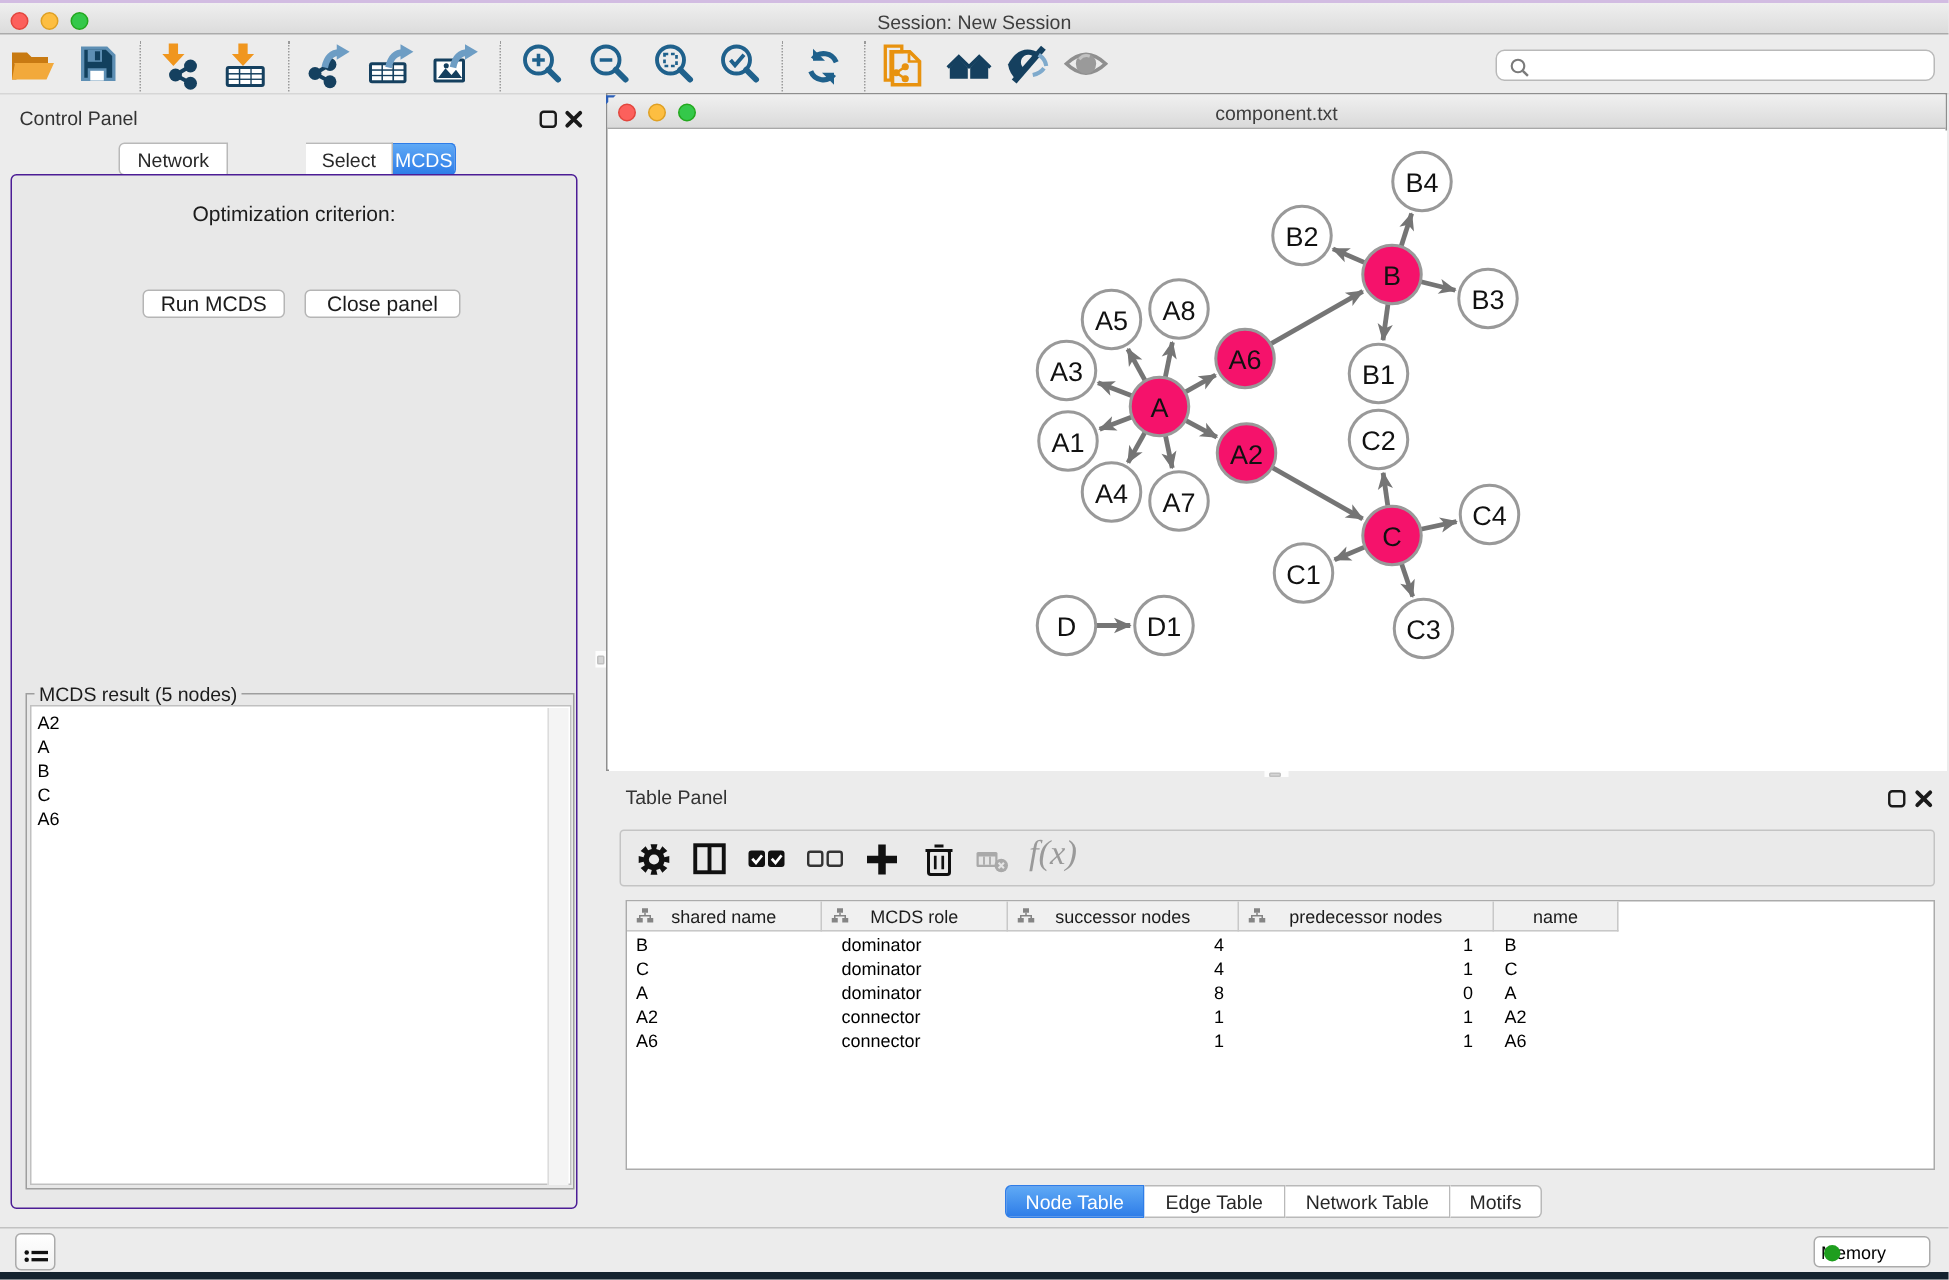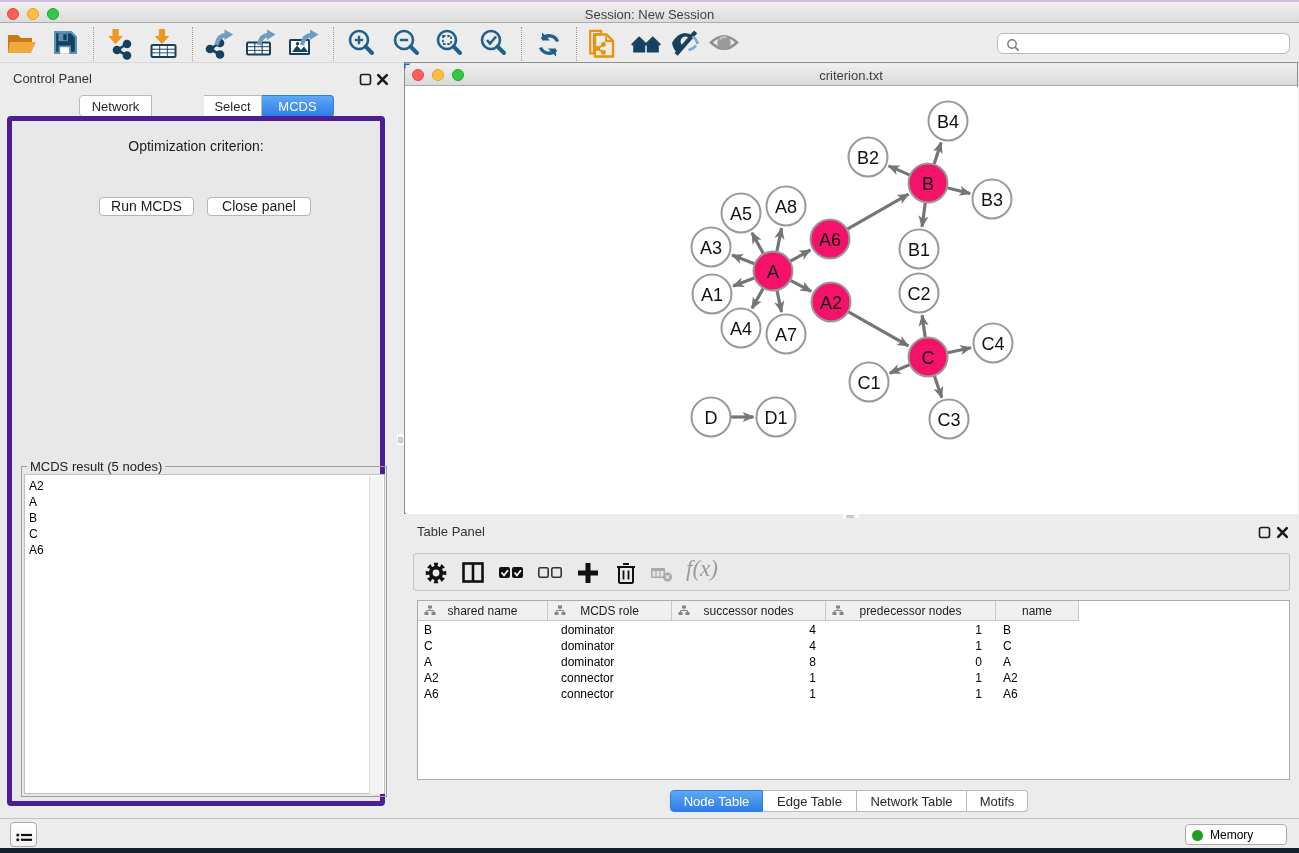--- a/index.html
+++ b/index.html
@@ -21,21 +21,21 @@
 #cp-title { position:absolute; left:13px; top:71px; font-size:13px; color:#333;text-align:right; }
 .winbtn { position:absolute; font-size:13px; color:#1a1a1a; }
 .tabs { position:absolute; display:flex; }
 .tab { height:22px; line-height:21px; font-size:13px; color:#282828;
   background:#FFFFFF; border:1px solid #B9B9B9; border-left:none;
   text-align:center; overflow:hidden; white-space:nowrap; }
 .tab.first { border-left:1px solid #B9B9B9; border-radius:4px 0 0 4px; }
 .tab.last { border-radius:0 4px 4px 0; }
 .tab.sel { background:linear-gradient(#5FA9F5,#2E7DE8); color:#fff; border-color:#2E7DE8; }
 #cp-panel { position:absolute; left:7px; top:116px; width:378px; height:690px;
-  background:#E8E8E8; border:5px solid #4c1d95; border-radius:4px; }
+  background:#E8E8E8; border:1px solid #4c1d95; border-radius:4px; }
 #opt-label { position:absolute; left:0; top:17px; width:100%; text-align:center;
   font-size:14px; color:#1c1c1c; }
 #dropdown { position:absolute; left:36px; top:42px; width:311px; height:19px;
   background:#fff; border:1px solid #B5B5B5; border-radius:4px; font-size:14px;
   color:#1c1c1c; line-height:17px; padding-left:12px; }
 #dd-btn { position:absolute; right:-1px; top:-1px; width:15px; height:19px;
   background:linear-gradient(#6CB1F8,#1667EE); border-radius:0 4px 4px 0; }
 .btn { position:absolute; height:19px; background:#FFFFFF; border:1px solid #B5B5B5;
   border-radius:4px; font-size:14px; color:#1c1c1c; text-align:center; line-height:17px; }
 #groupbox { position:absolute; left:9px; top:345px; width:366px; height:331px;
@@ -66,23 +66,23 @@
   border-right:1px solid #C8C8C8; }
 .hicon { position:absolute; left:6px; top:4px; }
 .trow { position:absolute; height:16px; font-size:12px; color:#000; width:660px; }
 .tc { position:absolute; top:0; height:16px; line-height:16px; }
 #tp-tabs { position:absolute; top:790px; display:flex; }
 
 #statusbar { position:absolute; left:0; top:818px; width:1299px; height:31px;
   background:#ECECEC; border-top:1px solid #C2C2C2; }
 #sb-btn { position:absolute; left:10px; top:3px; width:27px; height:25px;
   background:linear-gradient(#FFFFFF,#F1F1F1); border:1px solid #ABABAB; border-radius:4px; }
-#mem-btn { position:absolute; right:12px; top:5px; width:102px; height:21px;
+#mem-btn { position:absolute; right:12px; top:5px; width:78px; height:21px;
   background:#fff; border:1px solid #ABABAB; border-radius:4px; font-size:12px;
-  color:#000; line-height:20px; padding-left:24px; }
+  color:#000; line-height:20px; padding-left:4px; }
 #darkstrip { position:absolute; left:0; top:848px; width:1299px; height:5px;
   background:#14222E; }
 </style>
 </head>
 <body>
 <div id="titlebar">
   <div class="tl" style="left:7px;background:#FC605C;border:0.5px solid #E2463D;"></div>
   <div class="tl" style="left:27px;background:#FDBE41;border:0.5px solid #DFA023;"></div>
   <div class="tl" style="left:47px;background:#34C84A;border:0.5px solid #23A81E;"></div>
   <div id="title-text">Session: New Session</div>
@@ -217,21 +217,21 @@
         <circle cx="6" cy="6" r="4.2" fill="none" stroke="#7A7A7A" stroke-width="1.4"></circle>
         <line x1="9.2" y1="9.2" x2="12.6" y2="12.6" stroke="#7A7A7A" stroke-width="1.6"></line>
       </svg>
     </div>
 </div>
 <div id="cp-title">Control Panel</div>
 <div class="tabs" style="left:79px; top:95px;">
   <div class="tab first" style="width:73px;">Network</div>
   <div class="tab" style="width:52px;margin-top:48px;">Style</div>
   <div class="tab" style="width:58px;">Select</div>
-  <div class="tab sel last" style="width:72px;">MCDS</div>
+  <div class="tab sel last" style="width:42px;">MCDS</div>
 </div>
 <div id="cp-panel">
   <div id="opt-label">Optimization criterion:</div>
   <div class="btn" style="left:87px; top:76px; width:95px;">Run MCDS</div>
   <div class="btn" style="left:195px; top:76px; width:104px;">Close panel</div>
   <div id="groupbox">
     <div id="groupbox-title">MCDS result (5 nodes)</div>
     <div id="mcds-list">
       <div class="li">A2</div>
         <div class="li">A</div>
@@ -243,21 +243,21 @@
   </div>
 </div>
 <div id="netwin">
   <svg style="position:absolute;left:-1px;top:-1px;z-index:5;" width="8" height="8" viewBox="0 0 8 8">
       <path d="M0,1.5 L6.5,1.5 L5,3 L1.5,3 L1.5,6 L0,7.5 z" fill="#2B5FB8"></path>
     </svg>
     <div id="net-titlebar">
     <div class="tl" style="left:7px;top:6px;background:#FC605C;border:0.5px solid #E2463D;"></div>
     <div class="tl" style="left:27px;top:6px;background:#FDBE41;border:0.5px solid #DFA023;"></div>
     <div class="tl" style="left:47px;top:6px;background:#34C84A;border:0.5px solid #23A81E;"></div>
-    <div id="net-title">criterion.txt</div>
+    <div id="net-title">component.txt</div>
   </div>
   <svg style="position:absolute;left:877px;top:436px;" width="14" height="14" viewBox="0 0 14 14">
       <path d="M13,1 L1,13 M13,5 L5,13 M13,9 L9,13" stroke="#A9A9A9" stroke-width="1"></path>
     </svg>
     <div id="net-canvas"><svg width="893" height="428" viewBox="0 0 893 428" font-family="Liberation Sans, sans-serif">
         <defs>
           <marker id="arr" viewBox="0 0 10 9" refX="9.2" refY="4.5" markerWidth="3.8" markerHeight="3.42" orient="auto-start-reverse">
             <path d="M0.3,0.3 L10,4.5 L0.3,8.7 L2.8,4.5 z" fill="#757575"></path>
           </marker>
         </defs>

